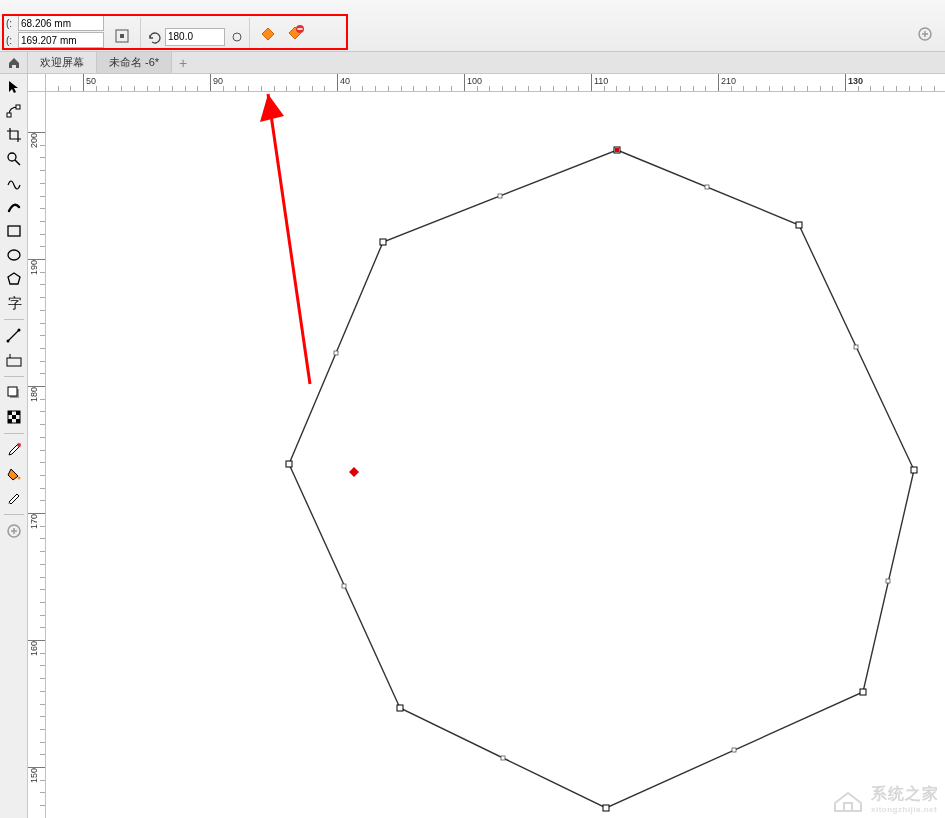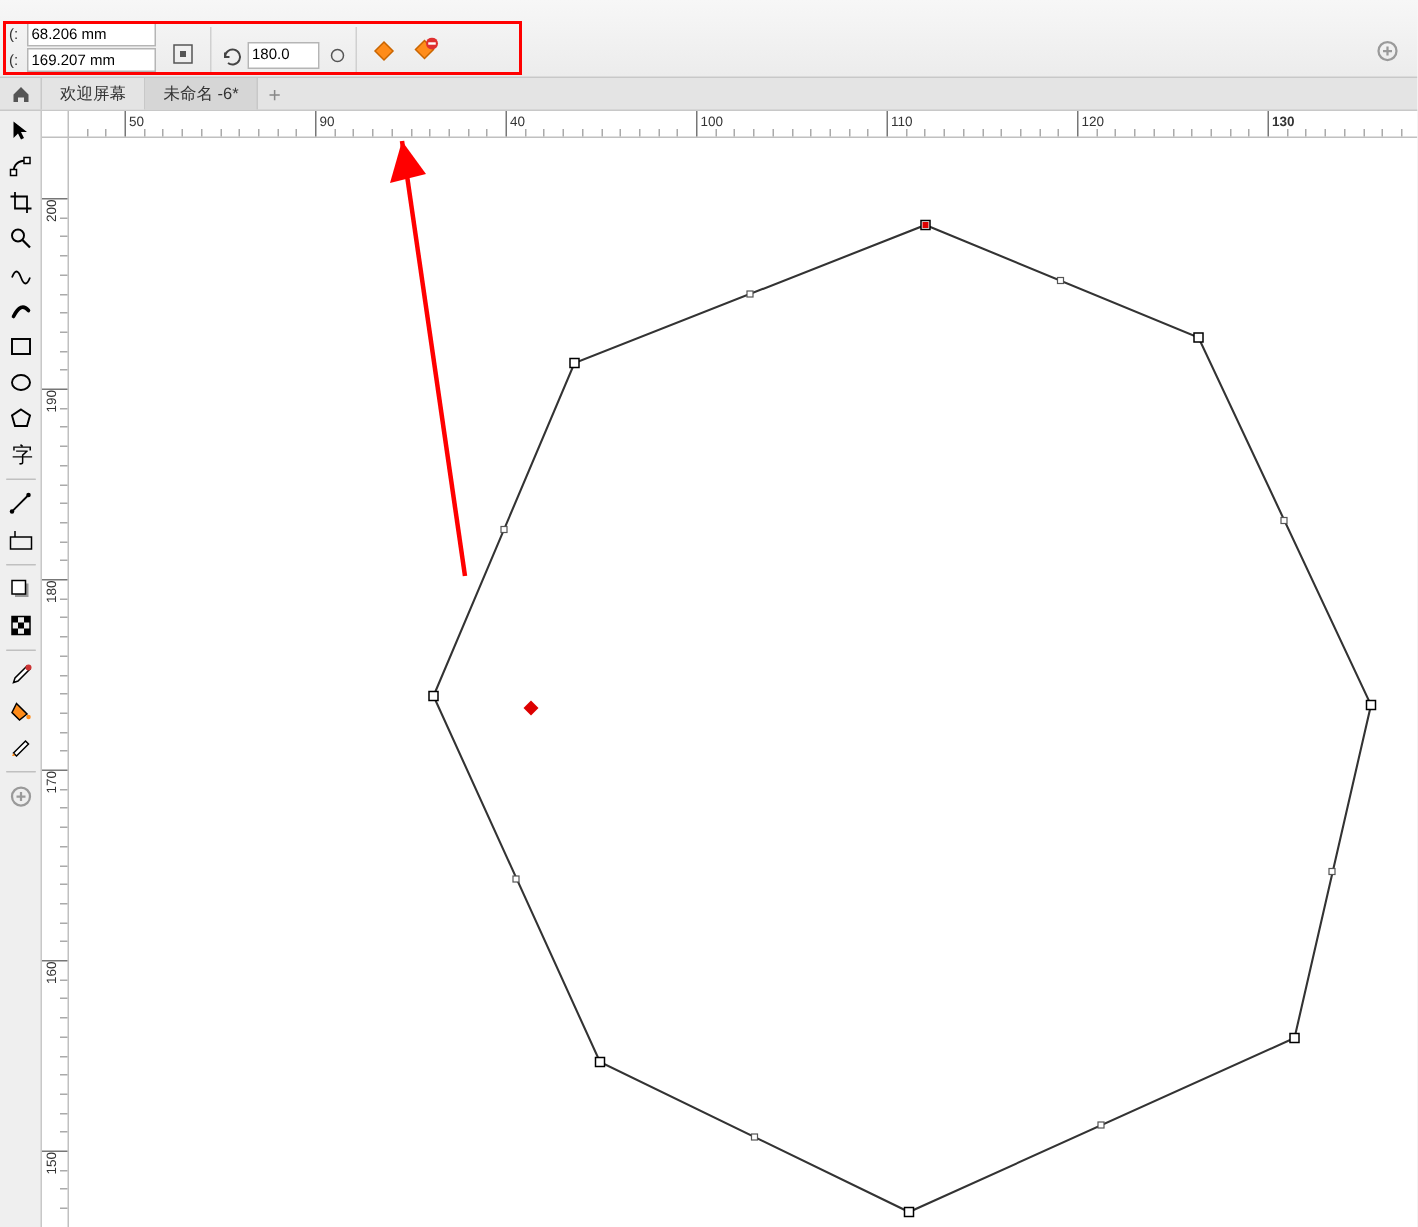--- a/index.html
+++ b/index.html
@@ -78,21 +78,21 @@
     border-radius: 2px;
   }
 
   .rot-wrap {
     margin-top: 22px;
     display: flex;
     align-items: center;
     gap: 2px;
   }
   .rot-wrap input {
-    width: 48px;
+    width: 60px;
     height: 18px;
     font-size: 10px;
     padding: 0 2px;
     border: 1px solid #b5b5b5;
     background:#fff;
   }
 
   
   .tab-bar {
     height: 22px;
@@ -444,21 +444,21 @@
         <div class="minor" style="left: 557.7px;"></div>
         <div class="minor" style="left: 570.4px;"></div>
         <div class="minor" style="left: 583.1px;"></div>
         <div class="minor" style="left: 595.8px;"></div>
         <div class="minor" style="left: 608.5px;"></div>
         <div class="minor" style="left: 621.2px;"></div>
         <div class="minor" style="left: 633.9px;"></div>
         <div class="minor" style="left: 646.6px;"></div>
         <div class="minor" style="left: 659.3px;"></div>
         <div class="tick" style="left: 672px;">
-          <span>120</span>
+          <span>210</span>
         </div>
         <div class="minor" style="left: 684.7px;"></div>
         <div class="minor" style="left: 697.4px;"></div>
         <div class="minor" style="left: 710.1px;"></div>
         <div class="minor" style="left: 722.8px;"></div>
         <div class="minor" style="left: 735.5px;"></div>
         <div class="minor" style="left: 748.2px;"></div>
         <div class="minor" style="left: 760.9px;"></div>
         <div class="minor" style="left: 773.6px;"></div>
         <div class="minor" style="left: 786.3px;"></div>
@@ -574,14 +574,24 @@
 
         <path d="M303 380 L308 375 L313 380 L308 385 Z" fill="#d00"></path>
       </svg>
     </div>
 
     <svg class="arrow-overlay">
       <path d="M240 20 L282 310" stroke="#ff0000" stroke-width="3" fill="none"></path>
       <path d="M240 20 L232 48 L256 42 Z" fill="#ff0000"></path>
     </svg>
 
+    <div class="watermark">
+      <svg width="34" height="28">
+        <path d="M4 18 L17 8 L30 18 L30 26 L4 26 Z" fill="none" stroke="#d7d7d7" stroke-width="2"></path>
+        <rect x="13" y="18" width="8" height="8" fill="none" stroke="#d7d7d7" stroke-width="2"></rect>
+      </svg>
+      <div>
+        <span>系统之家</span>
+        <span class="sub">xitongzhijia.net</span>
+      </div>
+    </div>
   </div>
 </div>
 
 </body></html>

